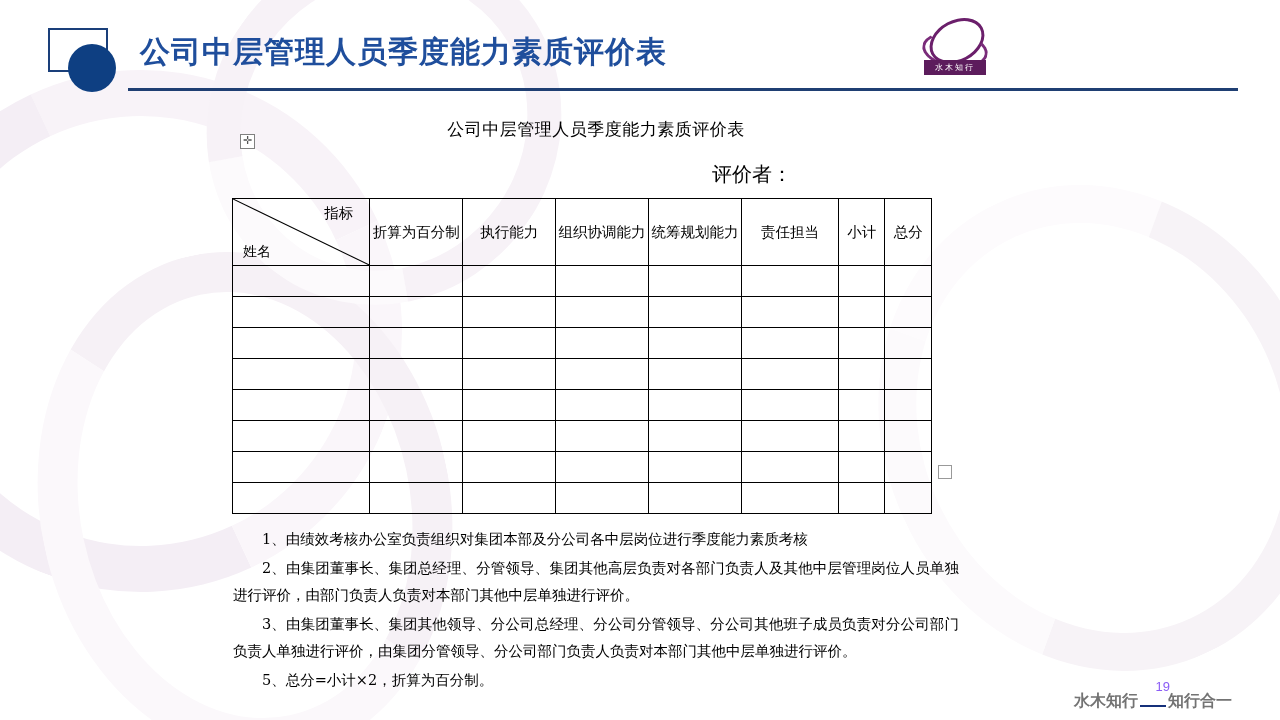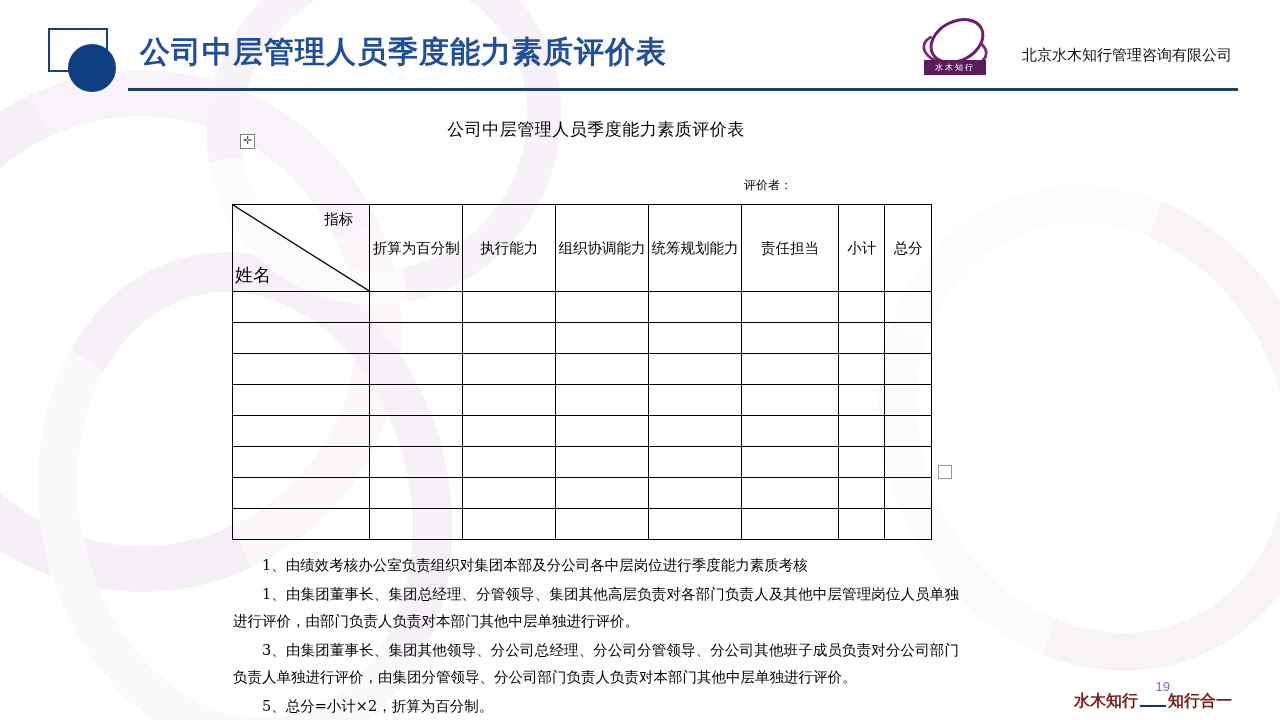--- a/index.html
+++ b/index.html
@@ -177,24 +177,24 @@
     width: 13px;
     height: 13px;
     border: 1px solid #808080;
     background: #ffffff;
     font-size: 11px;
     line-height: 11px;
     text-align: center;
     color: #555;
   }
   .rater {
-    margin-top: 36px;
+    margin-top: 20px;
     text-align: right;
     padding-right: 168px;
-    font-size: 12px;
+    font-size: 20px;
   }
 
   table.grid {
     margin-top: 10px;
     border-collapse: collapse;
     width: 700px;
     table-layout: fixed;
   }
   table.grid td, table.grid th {
     border: 1px solid #000;
@@ -206,38 +206,38 @@
     line-height: 1.25;
   }
   table.grid thead td, table.grid thead th {
     height: 62px;
   }
   table.grid tbody td {
     height: 26px;
   }
   .corner {
     position: relative;
-    padding: 12px !important;
+    padding: 2px !important;
   }
   .corner .diag {
     position: absolute;
     left: 0; top: 0; right: 0; bottom: 0;
   }
   .corner .diag svg { display: block; width: 100%; height: 100%; }
   .corner .ind {
     position: absolute;
     right: 16px;
     top: 5px;
     font-size: 14.5px;
   }
   .corner .nm {
     position: absolute;
-    left: 2px;
+    left: 10px;
     bottom: 5px;
-    font-size: 18px;
+    font-size: 14px;
   }
 
   .notes {
     margin-top: 12px;
     font-size: 14.5px;
     line-height: 1.9;
     text-align: justify;
   }
   .notes p {
     margin: 1px;
@@ -253,21 +253,21 @@
     border: 1px solid #999;
     background: #fff;
   }
 
   
   .footer-logo {
     position: absolute;
     right: 48px;
     bottom: 8px;
     font-size: 16px;
-    color: #7f1d1d;
+    color: #737373;
     font-weight: bold;
     font-family: "DejaVu Serif", "Liberation Serif", serif;
     white-space: nowrap;
   }
   .footer-logo .dash {
     display: inline-block;
     width: 26px;
     border-bottom: 2px solid #15307a;
     margin: 0 2px 5px 2px;
     vertical-align: bottom;
@@ -291,21 +291,20 @@
 <div class="header">
   <div class="hdr-square"></div>
   <div class="hdr-circle"></div>
   <div class="hdr-title">公司中层管理人员季度能力素质评价表</div>
   <div class="hdr-rule"></div>
   <div class="logo-box">
     <div class="logo-ell"></div>
     <div class="logo-arc"></div>
     <div class="logo-bar">水木知行</div>
   </div>
-  <div class="hdr-company">北京水木知行管理咨询有限公司</div>
 </div>
 
 <div class="doc">
   <div class="move-handle">✛</div>
 
   <div class="doc-title">公司中层管理人员季度能力素质评价表</div>
 
   <div class="rater">评价者：</div>
 
   <table class="grid">
@@ -420,21 +419,21 @@
           <td></td>
           <td></td>
         </tr>
     </tbody>
   </table>
 
   <div class="resize-handle"></div>
 
   <div class="notes">
     <p>1、由绩效考核办公室负责组织对集团本部及分公司各中层岗位进行季度能力素质考核</p>
-    <p>1、由集团董事长、集团总经理、分管领导、集团其他高层负责对各部门负责人及其他中层管理岗位人员单独进行评价，由部门负责人负责对本部门其他中层单独进行评价。</p>
+    <p>2、由集团董事长、集团总经理、分管领导、集团其他高层负责对各部门负责人及其他中层管理岗位人员单独进行评价，由部门负责人负责对本部门其他中层单独进行评价。</p>
     <p>3、由集团董事长、集团其他领导、分公司总经理、分公司分管领导、分公司其他班子成员负责对分公司部门负责人单独进行评价，由集团分管领导、分公司部门负责人负责对本部门其他中层单独进行评价。</p>
     <p>5、总分=小计×2，折算为百分制。</p>
   </div>
 </div>
 
 <div class="page-num">19</div>
 <div class="footer-logo">
   <span>水木知行</span><span class="dash"></span><span>知行合一</span>
 </div>
 

